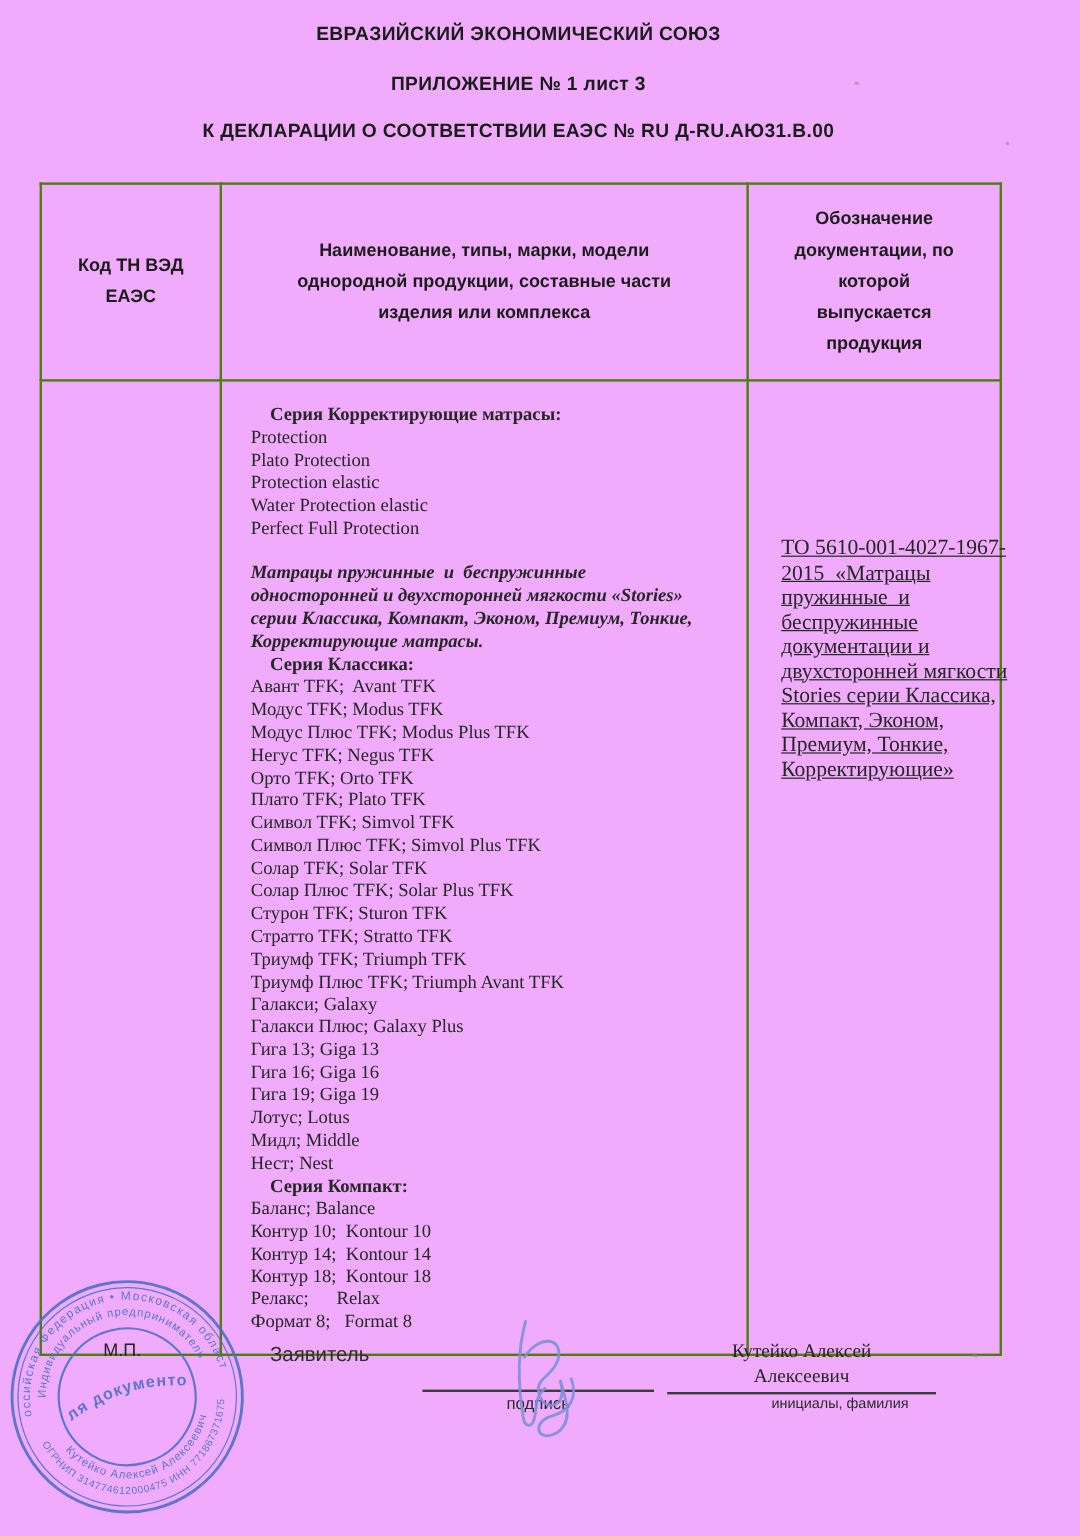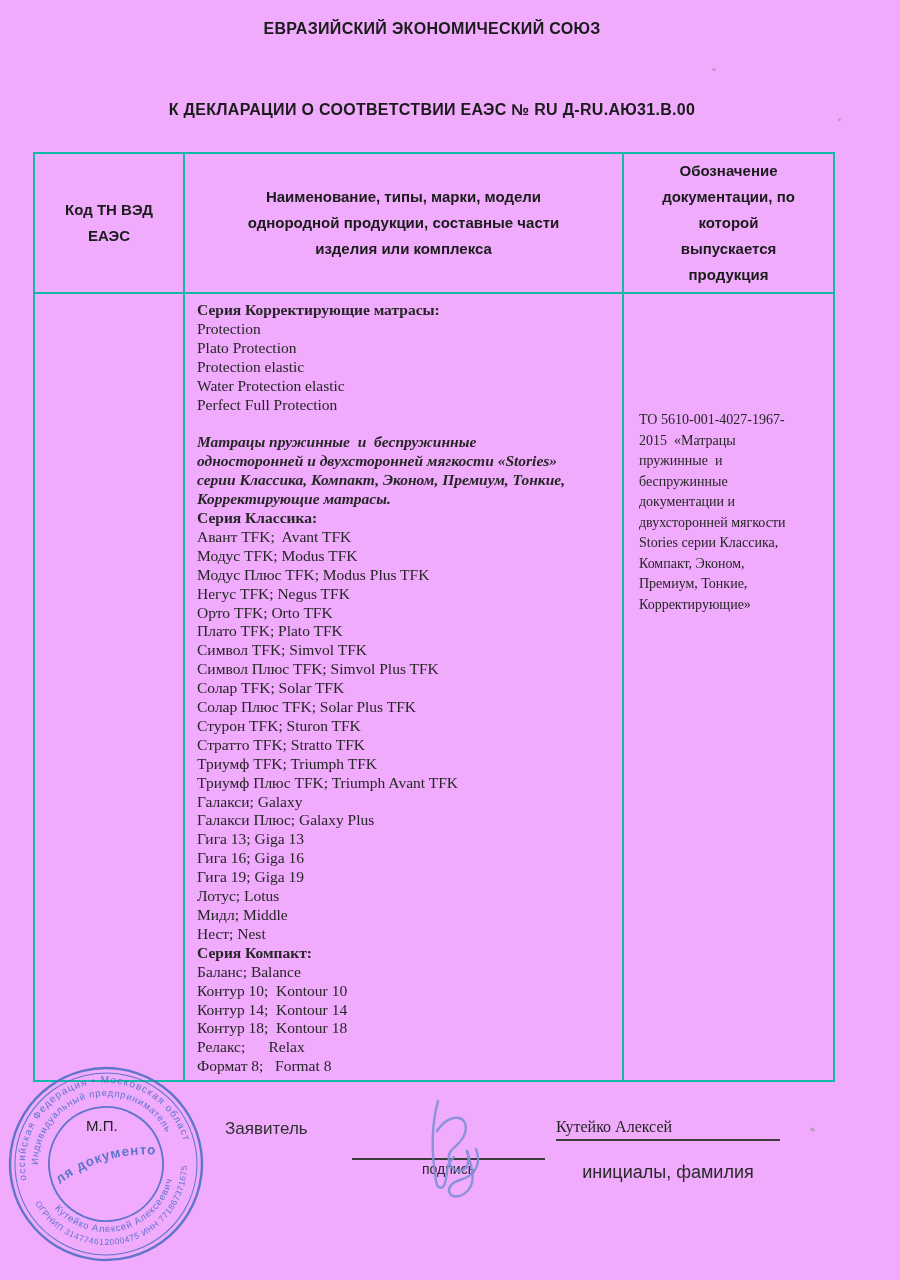--- a/index.html
+++ b/index.html
@@ -14,67 +14,68 @@
     font-weight:bold;font-size:16px;letter-spacing:.3px;color:#1b1b1b;
   }
   .t1{top:20px}
   .t2{top:62px}
   .t3{top:101px}
   
   .main-table{
     position:absolute;left:33px;top:152px;width:800px;
     border-collapse:collapse;table-layout:fixed;
   }
-  .main-table th,.main-table td{border:2px solid #14b8a6;padding:4px;}
+  .main-table th,.main-table td{border:2px solid #4d7c0f;padding:16px;}
   .main-table thead tr{height:138px;}
   .main-table tbody tr{height:775px;}
   .main-table th{
     font-weight:bold;font-size:15px;line-height:26px;
     text-align:center;vertical-align:middle;color:#1b1b1b;
   }
   .col-1{width:150px}.col-2{width:439px}.col-3{width:211px}
   .main-table tbody td{vertical-align:top;}
   .body-col2{
     padding:3px 6px 0 8px;
     font-family:"Liberation Serif",serif;font-size:15.5px;
     line-height:18.9px;color:#262626;
   }
   .body-col3{
     padding:112px 8px 0 11px;
-    font-family:"Liberation Serif",serif;font-size:14px;
-    line-height:20.5px;color:#262626;
+    font-family:"Liberation Serif",serif;font-size:18px;
+    line-height:20.5px;color:#262626;text-decoration:underline;
   }
   .line{white-space:pre;}
-  .line.bold{font-weight:bold;}
+  .line.bold{font-weight:bold;margin-left:16px;}
   .line.bolditalic{font-weight:bold;font-style:italic;}
   
   .stamp-svg{position:absolute;left:6px;top:1064px;width:200px;height:200px;transform:rotate(-14deg);opacity:.88;}
   .mp-label{position:absolute;left:86px;top:1117px;font-size:15px;color:#222;z-index:3;}
   .zayavitel-label{position:absolute;left:225px;top:1119px;font-size:17px;color:#2e2e2e;}
   .sig-line{position:absolute;left:352px;top:1114px;width:193px;height:44px;border-bottom:2px solid #3c3c3c;}
   .sig-caption{position:absolute;left:352px;top:1161px;width:193px;text-align:center;font-size:14px;color:#2a2a2a;}
   .sig-svg{position:absolute;left:412px;top:1093px;width:110px;height:112px;z-index:2;}
   .name-block{
-    position:absolute;left:556px;top:1116px;width:224px;
+    position:absolute;left:556px;top:1116px;width:224px;text-align:center;
     font-family:"Liberation Serif",serif;font-size:16px;line-height:21px;color:#242424;
     border-bottom:2px solid #3c3c3c;padding-bottom:2px;
   }
-  .name-caption{position:absolute;left:556px;top:1162px;width:224px;text-align:center;font-size:18px;color:#2a2a2a;}
+  .name-caption{position:absolute;left:588px;top:1162px;width:224px;text-align:center;font-size:12px;color:#2a2a2a;}
   
   .speck{position:absolute;background:#8a8a8a;border-radius:50%;opacity:.5;}
   .sp1{left:712px;top:68px;width:4px;height:3px;}
   .sp2{left:838px;top:118px;width:3px;height:3px;}
   .sp3{left:810px;top:1128px;width:5px;height:3px;transform:rotate(20deg);}
 </style>
 </head>
 <body>
 
 <div class="page">
 
   <div class="doc-title t1">ЕВРАЗИЙСКИЙ ЭКОНОМИЧЕСКИЙ СОЮЗ</div>
+  <div class="doc-title t2">ПРИЛОЖЕНИЕ № 1 лист 3</div>
   <div class="doc-title t3">К ДЕКЛАРАЦИИ О СООТВЕТСТВИИ ЕАЭС № RU Д-RU.АЮ31.В.00</div>
 
   <table class="main-table">
     <colgroup>
         <col class="col-1">
         <col class="col-2">
         <col class="col-3">
       </colgroup>
     <thead>
       <tr>
@@ -202,20 +203,21 @@
     <g fill="none" stroke="#8090d8" stroke-width="2.4" stroke-linecap="round" opacity="0.9">
       <path d="M 26 8 C 20 30 19 58 24 88 C 25 96 31 97 33 90 C 36 80 33 72 42 64"></path>
       <path d="M 25 38 C 38 18 58 22 53 40 C 49 54 34 55 37 68 C 41 85 62 80 55 58"></path>
       <path d="M 55 58 C 60 74 66 92 52 101 C 36 110 30 92 48 87 C 62 83 70 72 64 56"></path>
     </g>
   </svg>
   <div class="sig-caption">подпись</div>
 
   <div class="name-block">
     <div>Кутейко Алексей</div>
+    <div>Алексеевич</div>
   </div>
   <div class="name-caption">инициалы, фамилия</div>
 
   <div class="speck sp1"></div>
   <div class="speck sp2"></div>
   <div class="speck sp3"></div>
 
 </div>
 
 </body></html>

